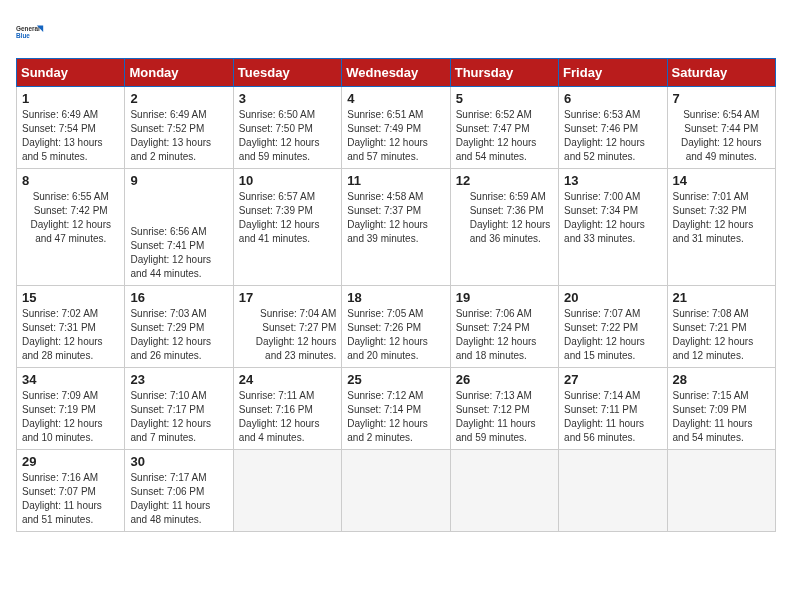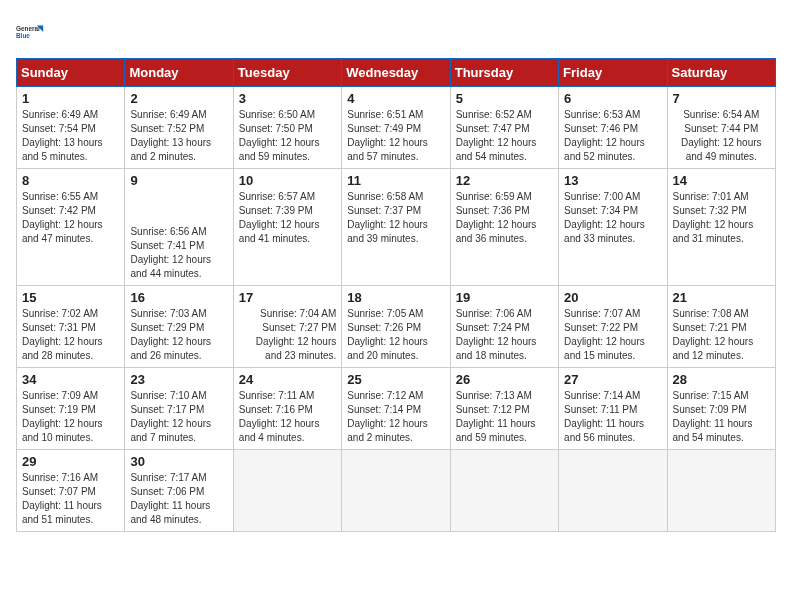--- a/index.html
+++ b/index.html
@@ -152,49 +152,49 @@
           <span class="day-num">7</span>
           <div class="day-info" style="white-space: pre-line; text-align: center;">Sunrise: 6:54 AM
 Sunset: 7:44 PM
 Daylight: 12 hours
 and 49 minutes.</div>
         </td>
       </tr>
       <tr>
         <td>
           <span class="day-num">8</span>
-          <div class="day-info" style="white-space: pre-line;">Sunrise: 6:55 AM
+          <div class="day-info" style="white-space: pre-line; text-align: center;">Sunrise: 6:55 AM
 Sunset: 7:42 PM
 Daylight: 12 hours
 and 47 minutes.</div>
         </td>
         <td>
           <span class="day-num">9</span>
           <div class="day-info" style="white-space: pre-line; margin-top: 37px;">Sunrise: 6:56 AM
 Sunset: 7:41 PM
 Daylight: 12 hours
 and 44 minutes.</div>
         </td>
         <td>
           <span class="day-num">10</span>
           <div class="day-info" style="white-space: pre-line;">Sunrise: 6:57 AM
 Sunset: 7:39 PM
 Daylight: 12 hours
 and 41 minutes.</div>
         </td>
         <td>
           <span class="day-num">11</span>
-          <div class="day-info" style="white-space: pre-line;">Sunrise: 6:58 AM
+          <div class="day-info" style="white-space: pre-line;">Sunrise: 4:58 AM
 Sunset: 7:37 PM
 Daylight: 12 hours
 and 39 minutes.</div>
         </td>
         <td>
           <span class="day-num">12</span>
-          <div class="day-info" style="white-space: pre-line;">Sunrise: 6:59 AM
+          <div class="day-info" style="white-space: pre-line; margin-left: 14px;">Sunrise: 6:59 AM
 Sunset: 7:36 PM
 Daylight: 12 hours
 and 36 minutes.</div>
         </td>
         <td>
           <span class="day-num">13</span>
           <div class="day-info" style="white-space: pre-line;">Sunrise: 7:00 AM
 Sunset: 7:34 PM
 Daylight: 12 hours
 and 33 minutes.</div>

